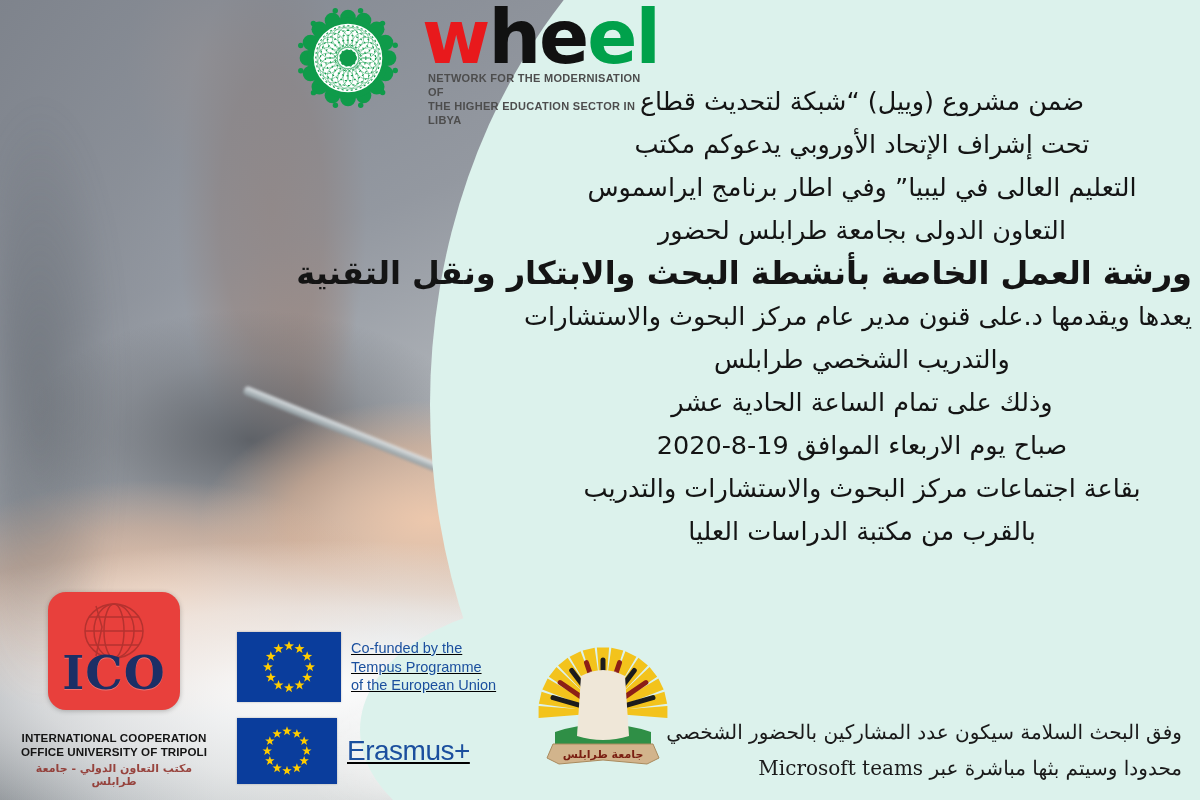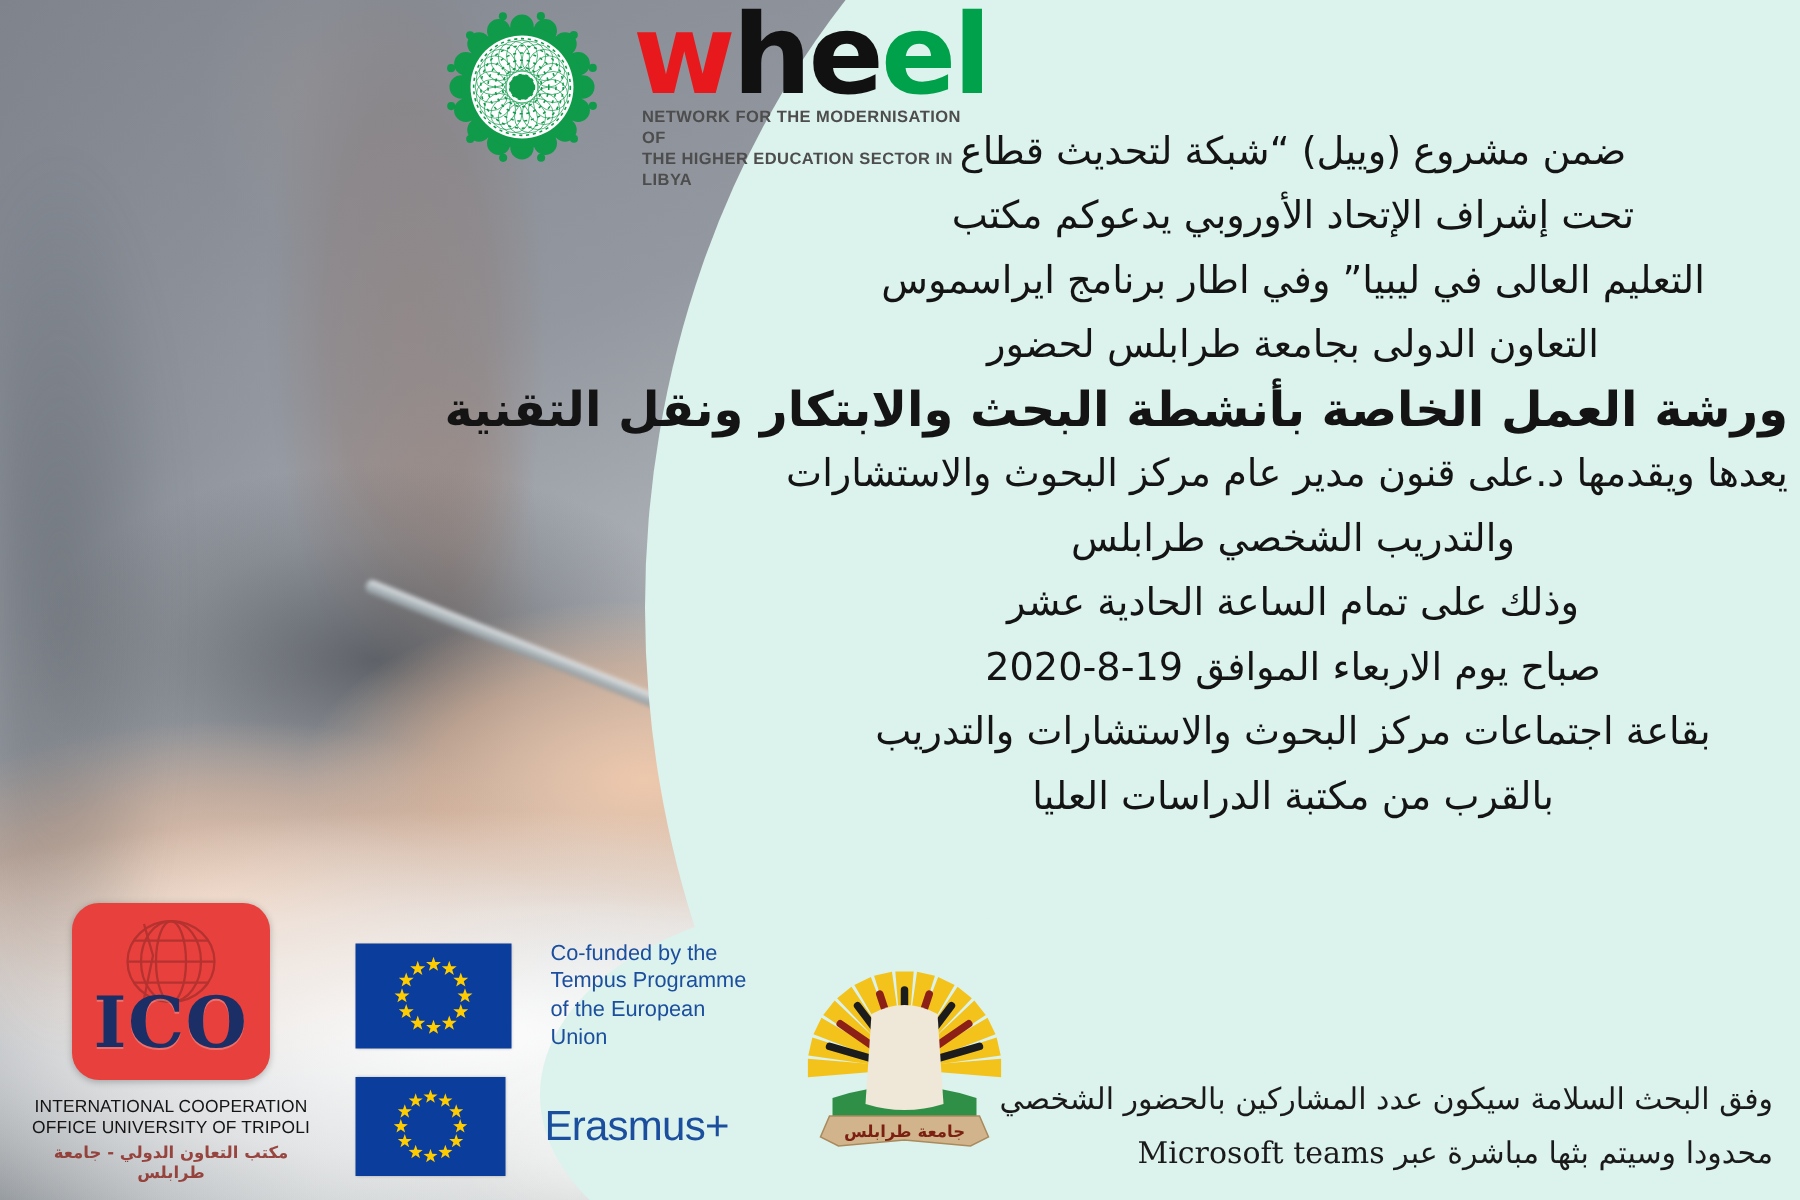--- a/index.html
+++ b/index.html
@@ -166,34 +166,34 @@
   .ico-letters {
     position:absolute; left:0; right:0; bottom:14px;
     font-family:"DejaVu Serif","Liberation Serif",serif;
     font-weight:700; font-size:47px; line-height:1;
     color:#1b2f66;
     letter-spacing:1px;
     text-shadow:0 1px 0 rgba(255,255,255,.25);
   }
   .ico-en {
     font-family:"Liberation Sans","DejaVu Sans",sans-serif;
-    font-size:11.6px; font-weight:400; color:#141414;
-    line-height:1.22; margin-top:11px; letter-spacing:.1px;
+    font-size:11.6px; font-weight:700; color:#141414;
+    line-height:1.22; margin-top:21px; letter-spacing:.1px;
   }
   .ico-ar {
     direction:rtl;
     font-family:"DejaVu Sans",sans-serif;
     font-size:11px; font-weight:700;
     color:#8d2b24; margin-top:3px;
     opacity:.85;
   }
 
   
   .eu-block { position:absolute; left:237px; bottom:16px; width:270px; }
-  .eu-row { display:flex; align-items:center; gap:26px; }
+  .eu-row { display:flex; align-items:center; gap:10px;text-decoration:underline; }
   .eu-row + .eu-row { margin-top:16px; }
   .eu-flag {
     width:104px; height:70px; flex:0 0 104px;
     background:#0a3d9c; position:relative;
     box-shadow:0 0 2px rgba(0,0,0,.25);
   }
   .eu-flag.small { width:100px; height:66px; flex:0 0 100px; }
   .eu-text {
     font-family:"Liberation Sans","DejaVu Sans",sans-serif;
     font-size:14.5px; color:#1b4f9e; line-height:1.3; font-weight:400;

